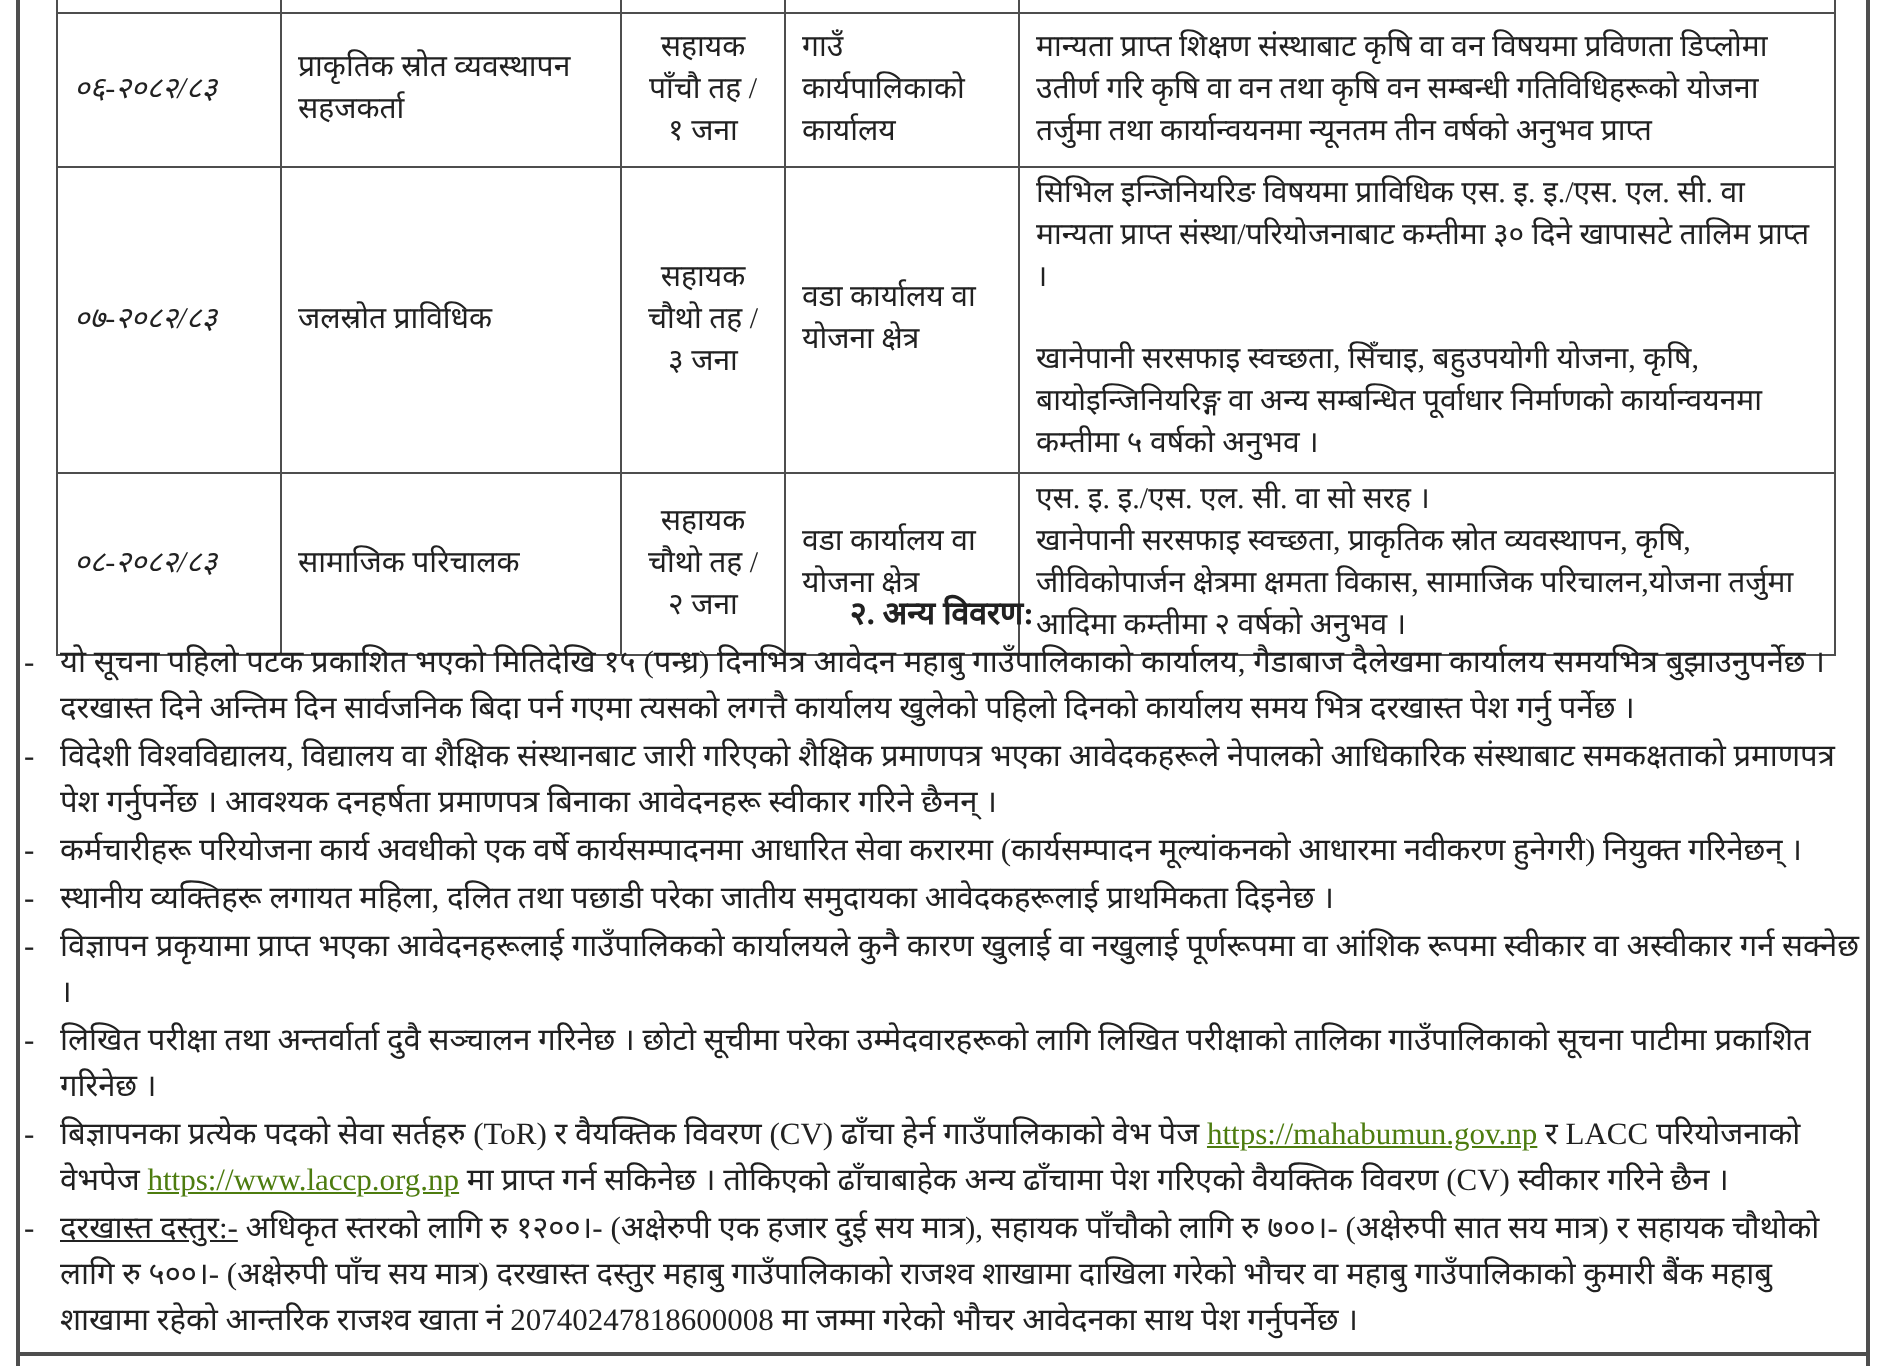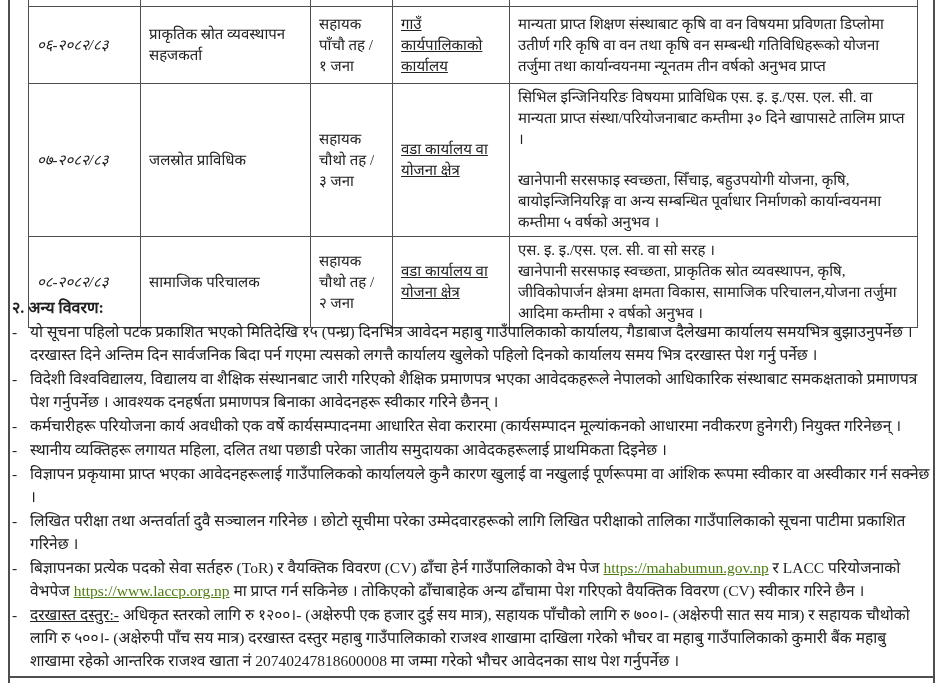--- a/index.html
+++ b/index.html
@@ -28,32 +28,32 @@
     padding:3px 8px;
     vertical-align:middle;
     overflow:hidden;
   }
   tr.cut td{height:6px;border-top:none;padding:0;}
   tr.r1{height:77px;}
   tr.r2{height:118px;}
   tr.r3{height:87px;}
   td.c1{width:111px;padding-left:13px;font-style:italic;}
   td.c2{width:169px;}
-  td.c3{width:81px;padding-left:6px;padding-right:4px;}
-  td.c4{width:116px;text-decoration:underline;}
+  td.c3{width:81px;padding-left:6px;padding-right:4px;text-align:center;}
+  td.c4{width:116px;}
   td.c5{width:407px;vertical-align:top;padding-top:4px;}
   .para{margin:0;}
   .para.gap{margin-top:20px;font-family:Liberation Serif, serif;}
 
   
   .details{
     position:absolute;left:12px;top:296px;width:918px;
     font-size:15.5px;line-height:23px;
   }
-  .sec-head{font-weight:bold;font-size:16px;margin:0 0 1px 0;}
+  .sec-head{font-weight:bold;font-size:16px;margin:0 0 1px 0;text-align:center;}
   ul.dlist{list-style:none;margin:0;padding:0;}
   ul.dlist li{display:flex;margin:0 0 1px 0;}
   .marker{flex:0 0 18px;}
   .txt{flex:1;}
   a.link{color:#4d7c0f;text-decoration:underline;cursor:pointer;}
   .ulabel{text-decoration:underline;margin-top:48px;}
 </style>
 </head>
 <body>
 

